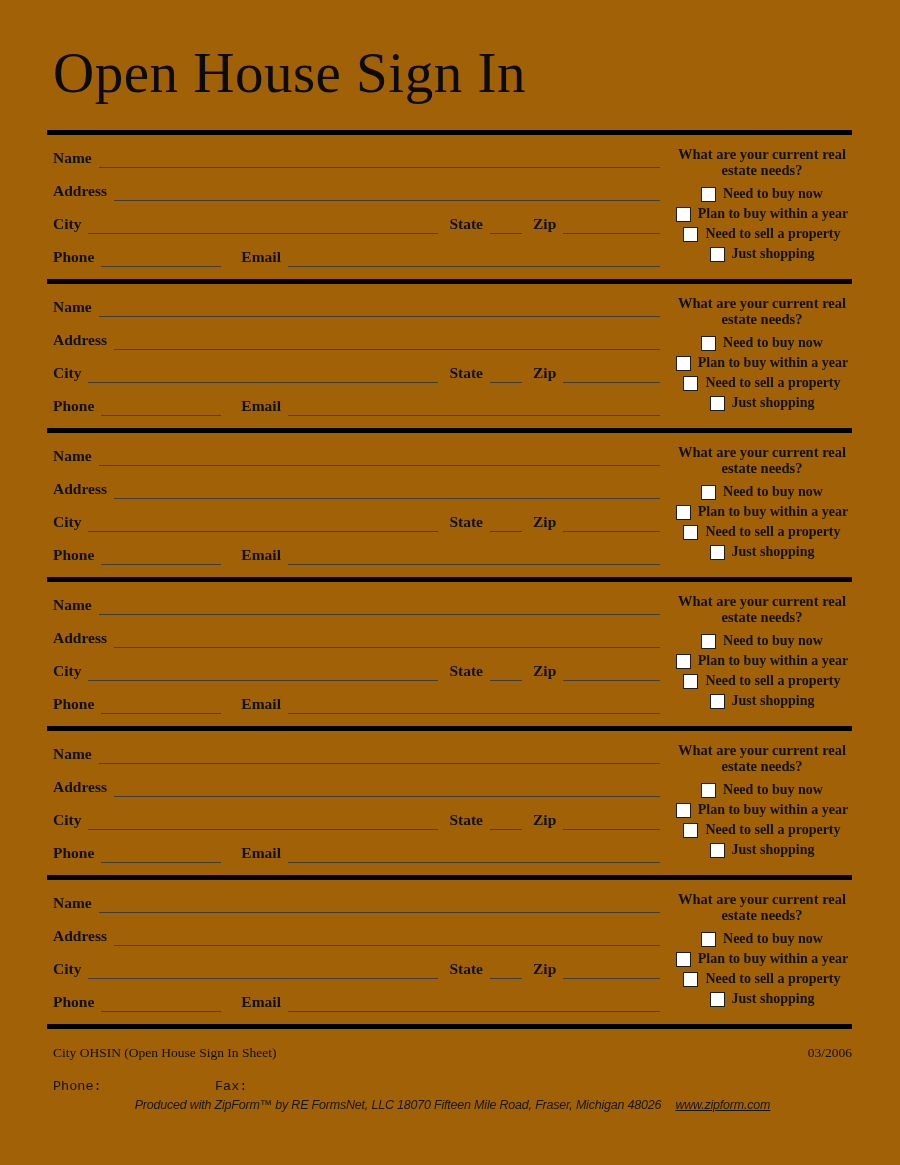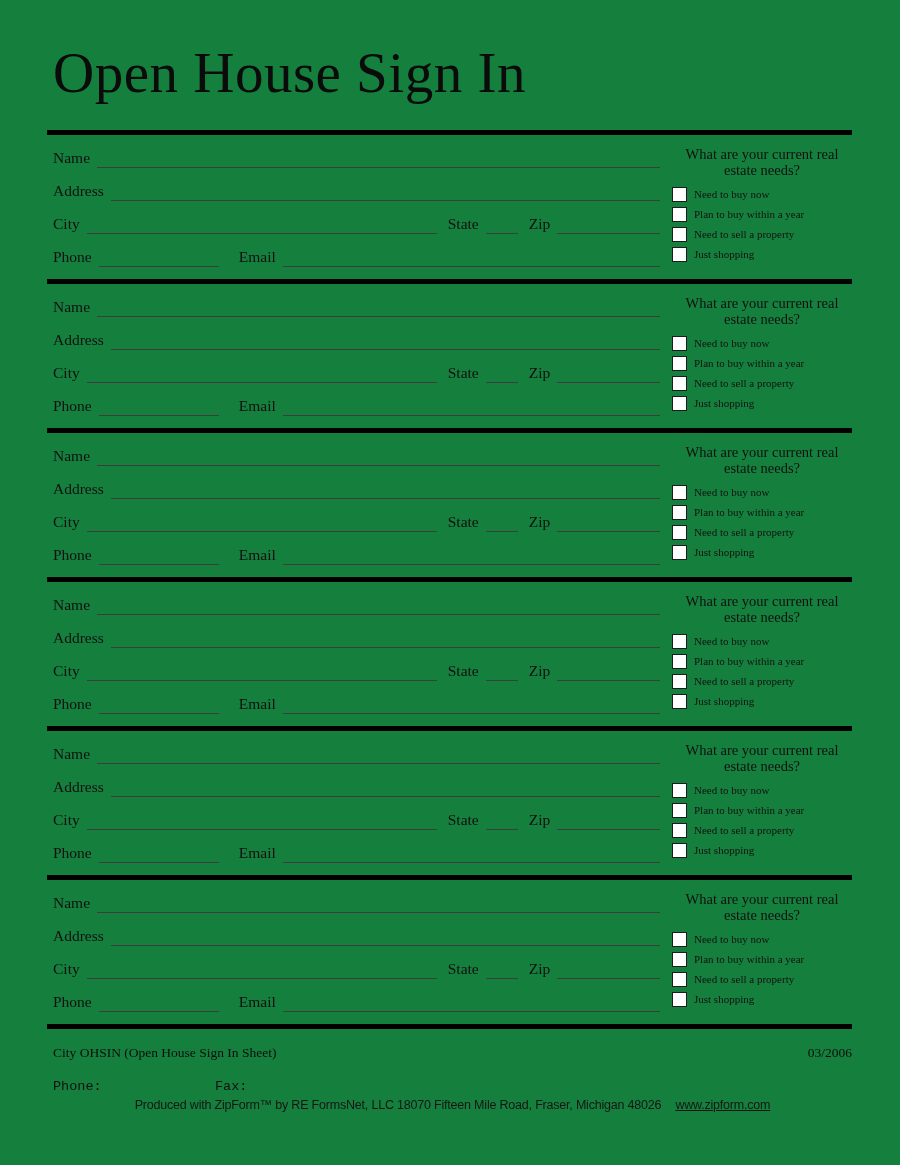--- a/index.html
+++ b/index.html
@@ -4,21 +4,21 @@
 <style>
   html, body {
     margin: 0;
     padding: 0;
     background: #ffffff;
   }
   .page {
     position: relative;
     width: 900px;
     height: 1165px;
-    background: #15803d;
+    background: #a16207;
     box-sizing: border-box;
     padding: 0 48px 0 53px;
     font-family: "Liberation Serif", serif;
     color: #111111;
     overflow: hidden;
   }
   .header {
     height: 130px;
     box-sizing: border-box;
     padding-top: 42px;
@@ -39,20 +39,21 @@
   }
   
   .entry {
     box-sizing: border-box;
     height: 149px;
     border-top: 5px solid #000000;
     margin-left: -6px;
     padding-left: 6px;
     display: flex;
     align-items: flex-start;
+    font-weight: bold;
   }
   .entry-left {
     width: 607px;
     flex: 0 0 607px;
     box-sizing: border-box;
     padding-top: 6px;
   }
   .field-row {
     display: flex;
     align-items: flex-end;
@@ -87,23 +88,24 @@
     text-align: center;
     font-size: 14.5px;
     line-height: 15.5px;
     color: #101010;
   }
   .needs-options { margin-top: 6px; }
   .cb-row {
     display: flex;
     align-items: center;
     height: 20px;
-    font-size: 11px;
+    font-size: 14px;
     line-height: 20px;
     white-space: nowrap;
+    justify-content: center;
   }
   .cb-box {
     flex: 0 0 auto;
     width: 13px;
     height: 13px;
     border: 1.6px solid #1c1c1c;
     background: #ffffff;
     margin-right: 7px;
   }
   
@@ -126,20 +128,21 @@
     width: 162px;
   }
   .footer-row3 {
     margin-top: 3px;
     text-align: center;
     font-family: "Liberation Sans", sans-serif;
     font-size: 12.5px;
     line-height: 15px;
     color: #151515;
     letter-spacing: -0.2px;
+    font-style: italic;
   }
   .zip-link {
     margin-left: 14px;
     text-decoration: underline;
     color: #151515;
   }
 </style>
 </head>
 <body>
 

